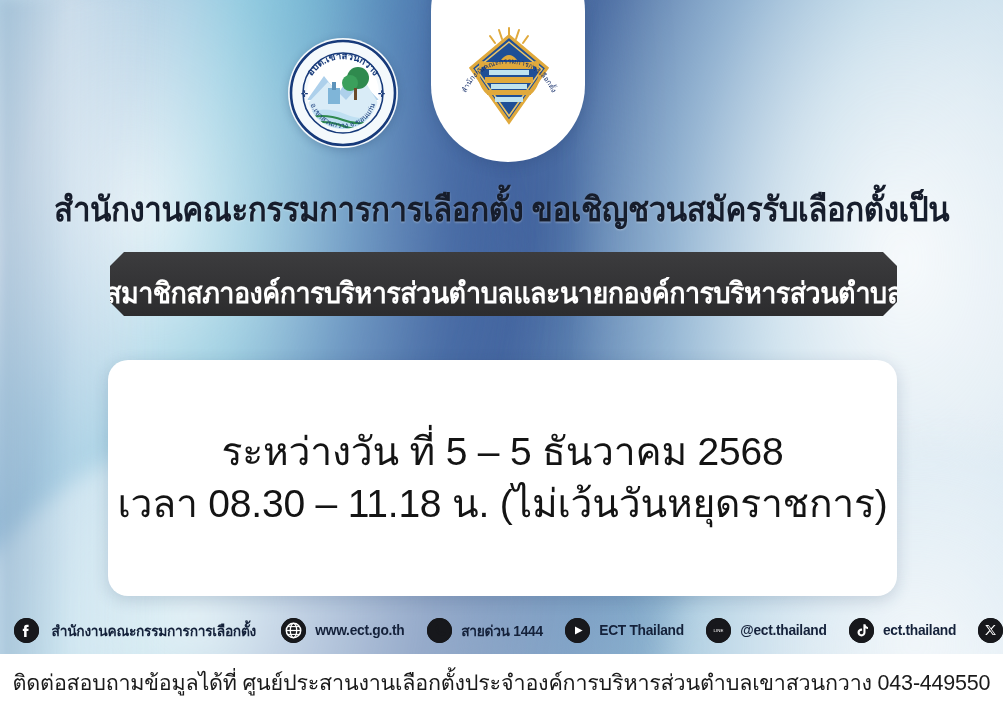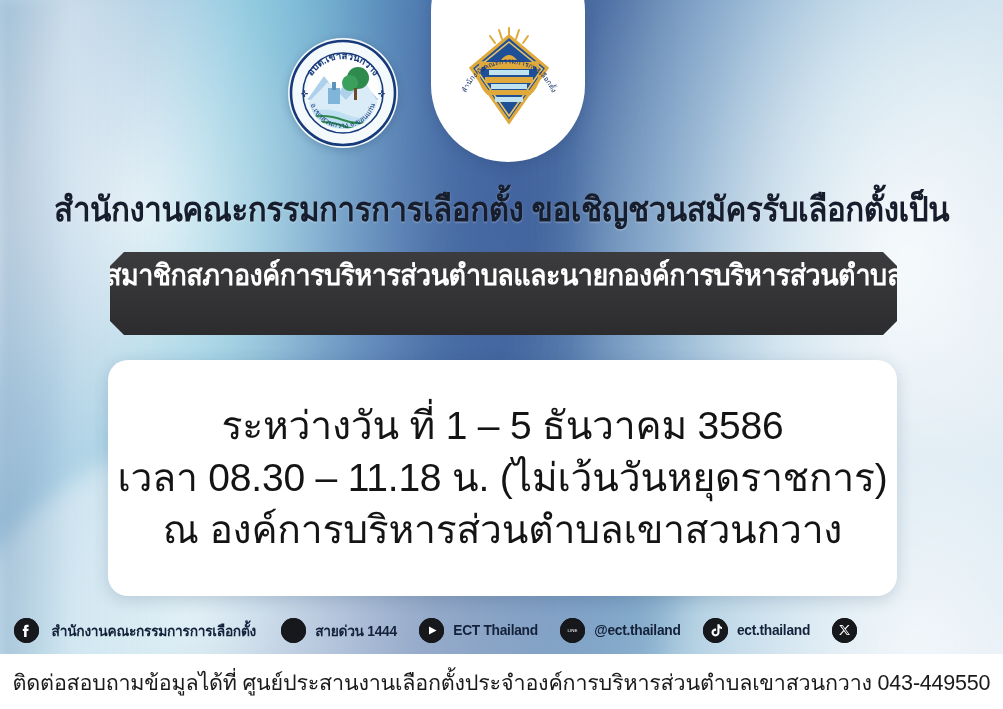--- a/index.html
+++ b/index.html
@@ -140,23 +140,23 @@
     letter-spacing:-.5px;
     color:#161d2c;
     transform:scaleX(.92);
     text-shadow:0 1px 2px rgba(255,255,255,.35);
     white-space:nowrap;
   }
 
   
   .banner {
     position:absolute; left:110px; top:252px;
-    width:787px; height:83px;
+    width:787px; height:64px;
     background:linear-gradient(180deg,#3c3c3e 0%,#343436 50%,#2c2c2e 100%);
-    display:flex; align-items:flex-start; justify-content:center;
+    display:flex; align-items:flex-end; justify-content:center;
     clip-path:polygon(
       14px 0, calc(100% - 14px) 0, 100% 14px,
       100% calc(100% - 14px), calc(100% - 14px) 100%,
       14px 100%, 0 calc(100% - 14px), 0 14px);
     box-shadow:0 3px 10px rgba(20,40,70,.25);
   }
   .banner-text {
     color:#ffffff;
     font-size:29px;
     font-weight:bold;
@@ -323,37 +323,49 @@
     </svg>
   </div>
 
   <div class="headline">สำนักงานคณะกรรมการการเลือกตั้ง ขอเชิญชวนสมัครรับเลือกตั้งเป็น</div>
 
   <div class="banner">
     <span class="banner-text">สมาชิกสภาองค์การบริหารส่วนตำบลและนายกองค์การบริหารส่วนตำบล</span>
   </div>
 
   <div class="card">
-    <div class="card-line">ระหว่างวัน ที่ 1 – 5 ธันวาคม 3586</div>
+    <div class="card-line">ระหว่างวัน ที่ 5 – 5 ธันวาคม 2568</div>
     <div class="card-line">เวลา 08.30 – 11.18 น. (ไม่เว้นวันหยุดราชการ)</div>
-    <div class="card-line">ณ องค์การบริหารส่วนตำบลเขาสวนกวาง</div>
   </div>
 
   <div class="social-strip">
 
     <div class="social-item">
       <span class="social-ico">
         <svg width="25" height="25" viewBox="0 0 25 25">
             <circle cx="12.5" cy="12.5" r="12.5" fill="#17181c"></circle>
             <path d="M14.4 12.9h-1.8V19h-2.5v-6.1H8.8v-2.1h1.3V9.4c0-1.6.7-2.6 2.6-2.6h1.9v2.1h-1.2c-.6 0-.7.2-.7.7v1.2h1.9l-.2 2.1z" fill="#fff"></path>
           </svg>
       </span>
       <span class="social-label">สำนักงานคณะกรรมการการเลือกตั้ง</span>
     </div>
 
+    <div class="social-item">
+      <span class="social-ico">
+        <svg width="25" height="25" viewBox="0 0 25 25">
+            <circle cx="12.5" cy="12.5" r="12.5" fill="#17181c"></circle>
+            <circle cx="12.5" cy="12.5" r="7.2" fill="none" stroke="#fff" stroke-width="1.5"></circle>
+            <ellipse cx="12.5" cy="12.5" rx="3.2" ry="7.2" fill="none" stroke="#fff" stroke-width="1.3"></ellipse>
+            <line x1="5.3" y1="12.5" x2="19.7" y2="12.5" stroke="#fff" stroke-width="1.3"></line>
+            <line x1="6.6" y1="8.6" x2="18.4" y2="8.6" stroke="#fff" stroke-width="1.1"></line>
+            <line x1="6.6" y1="16.4" x2="18.4" y2="16.4" stroke="#fff" stroke-width="1.1"></line>
+          </svg>
+      </span>
+      <span class="social-label">www.ect.go.th</span>
+    </div>
 
     <div class="social-item">
       <span class="social-ico">
         <svg width="25" height="25" viewBox="0 0 25 25">
             <circle cx="12.5" cy="12.5" r="11.6" fill="none" stroke="#17181c" stroke-width="1.8"></circle>
             <path d="M9.2 6.8c.6-.3 1.2-.1 1.5.5l1 1.9c.3.6.1 1.2-.4 1.5l-.7.4c.4 1.5 1.8 3 3.3 3.5l.4-.7c.3-.5.9-.7 1.5-.4l1.9 1c.6.3.8.9.5 1.5l-.5 1c-.4.8-1.3 1.2-2.2 1-3.6-.8-6.6-3.8-7.4-7.4-.2-.9.2-1.8 1-2.2l1.1-.6z" fill="#17181c"></path>
           </svg>
       </span>
       <span class="social-label">สายด่วน 1444</span>
     </div>

